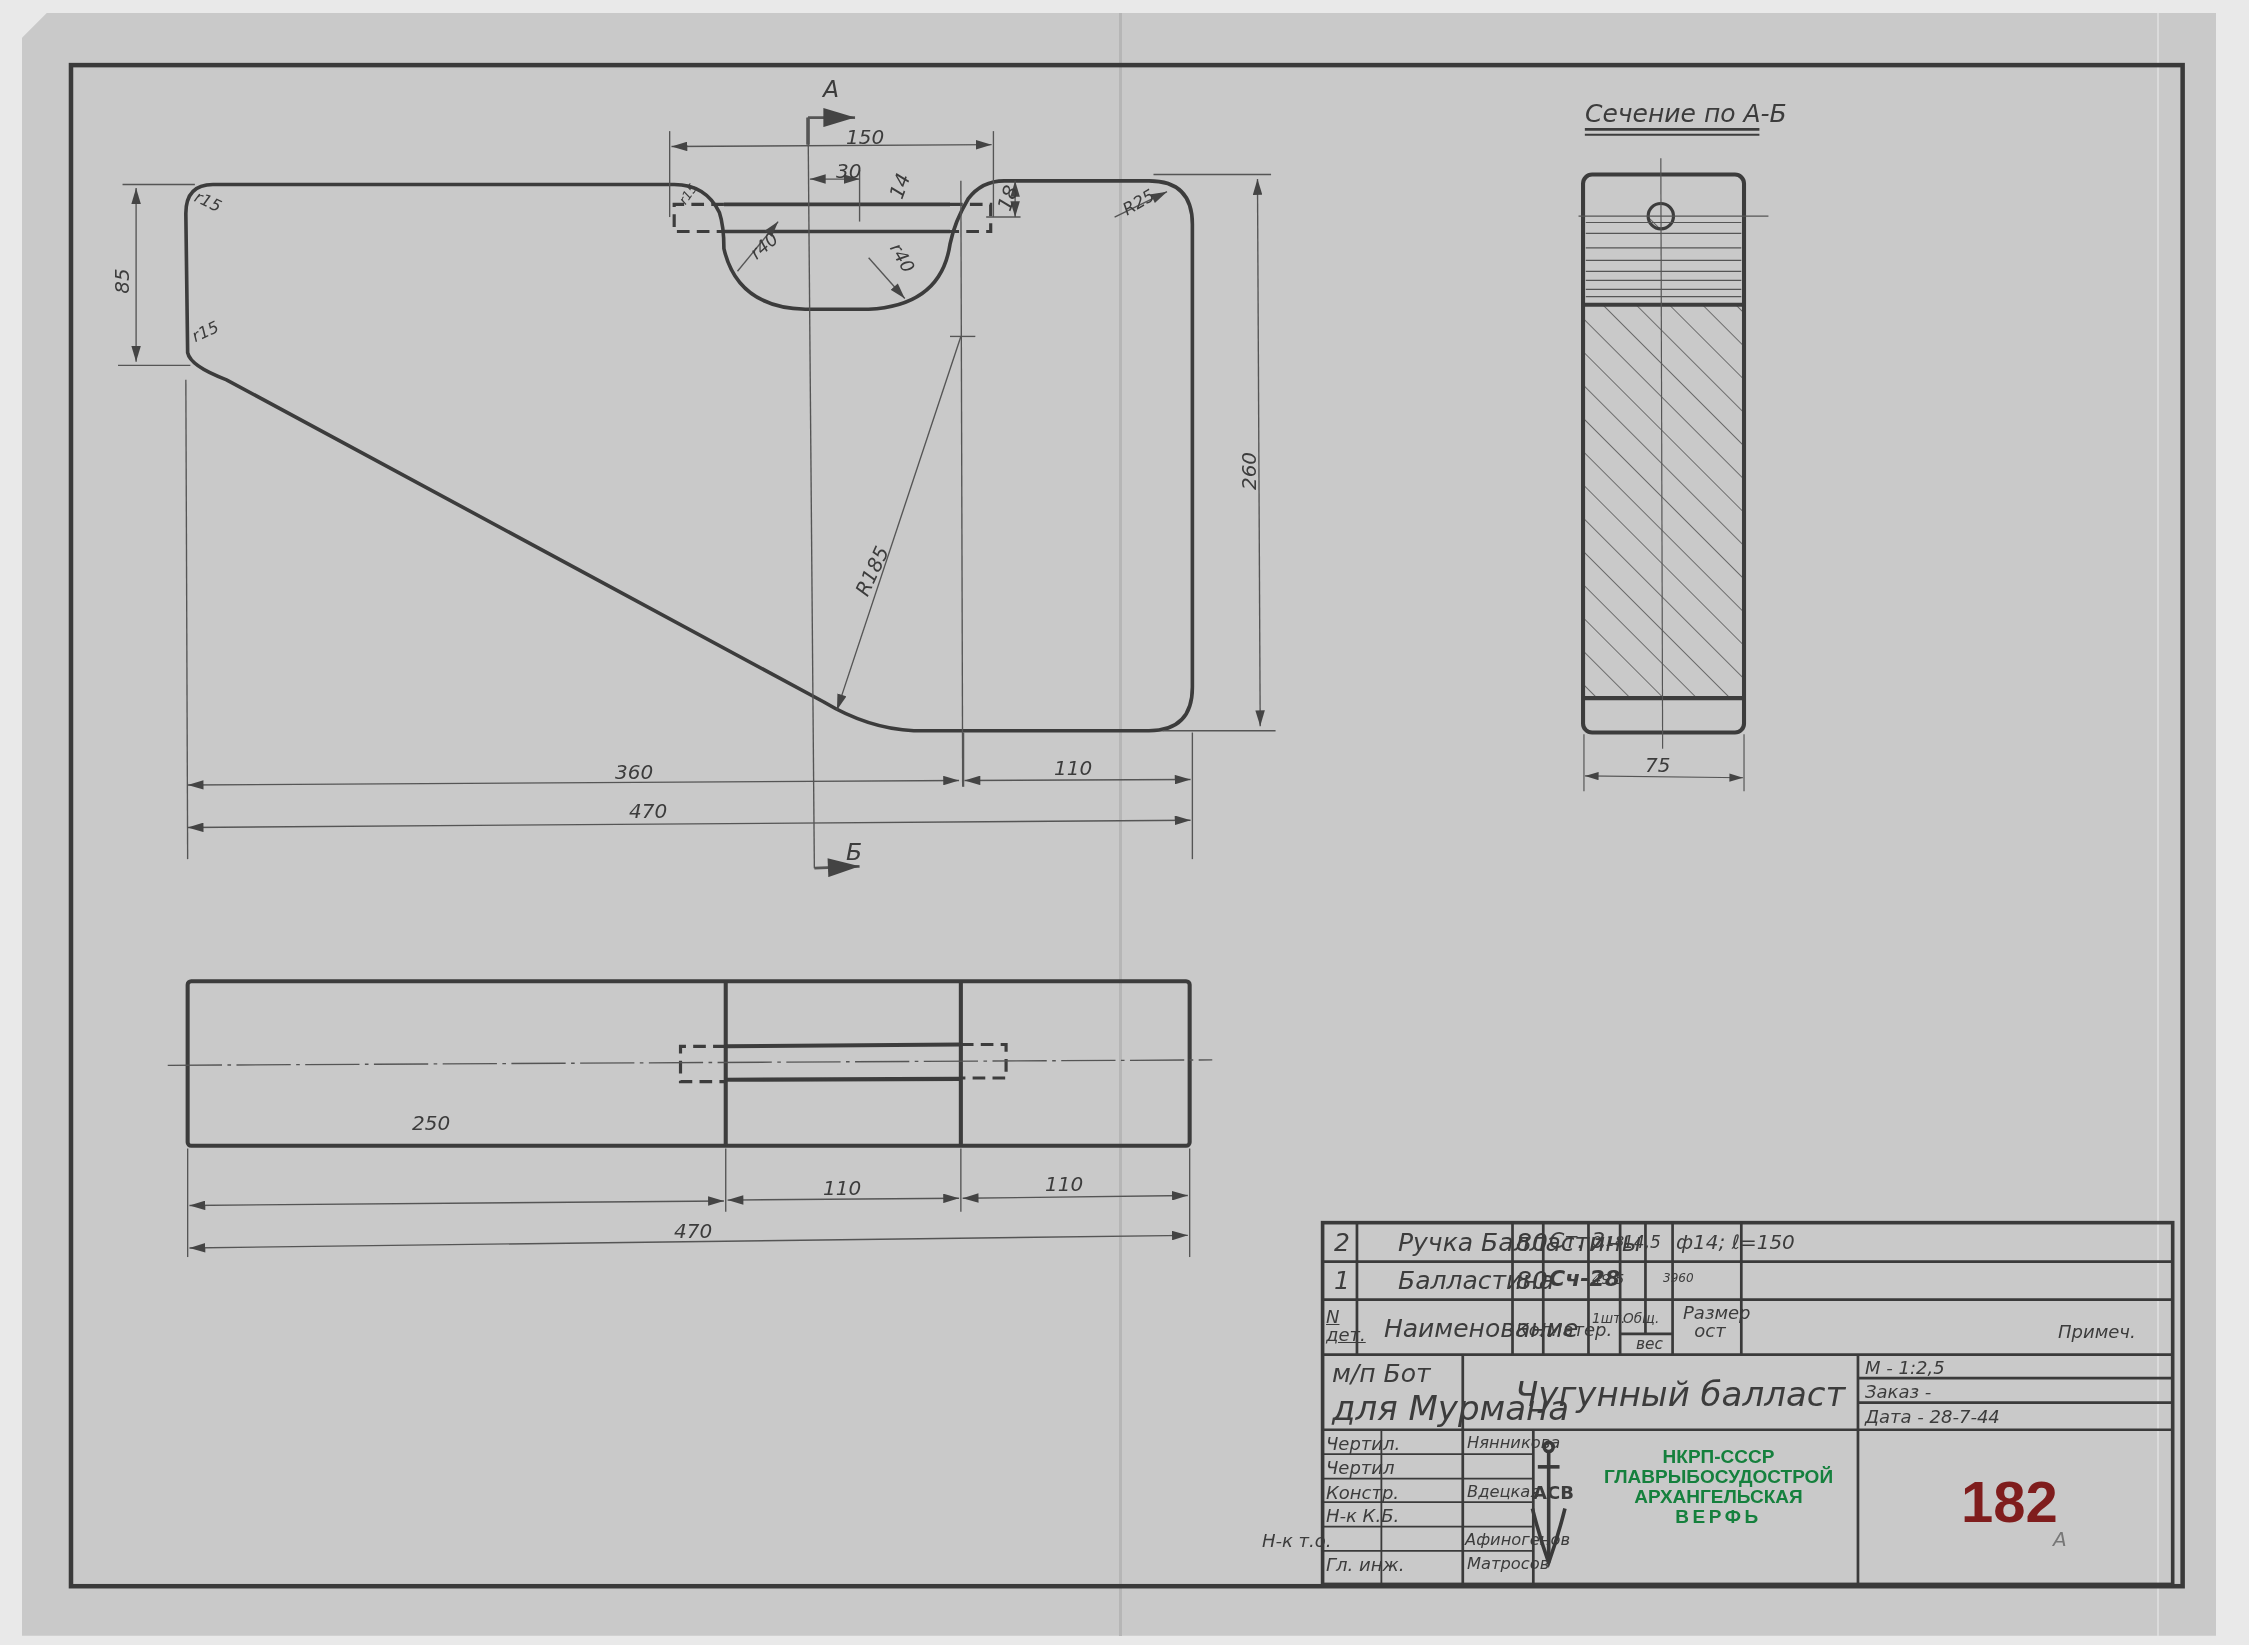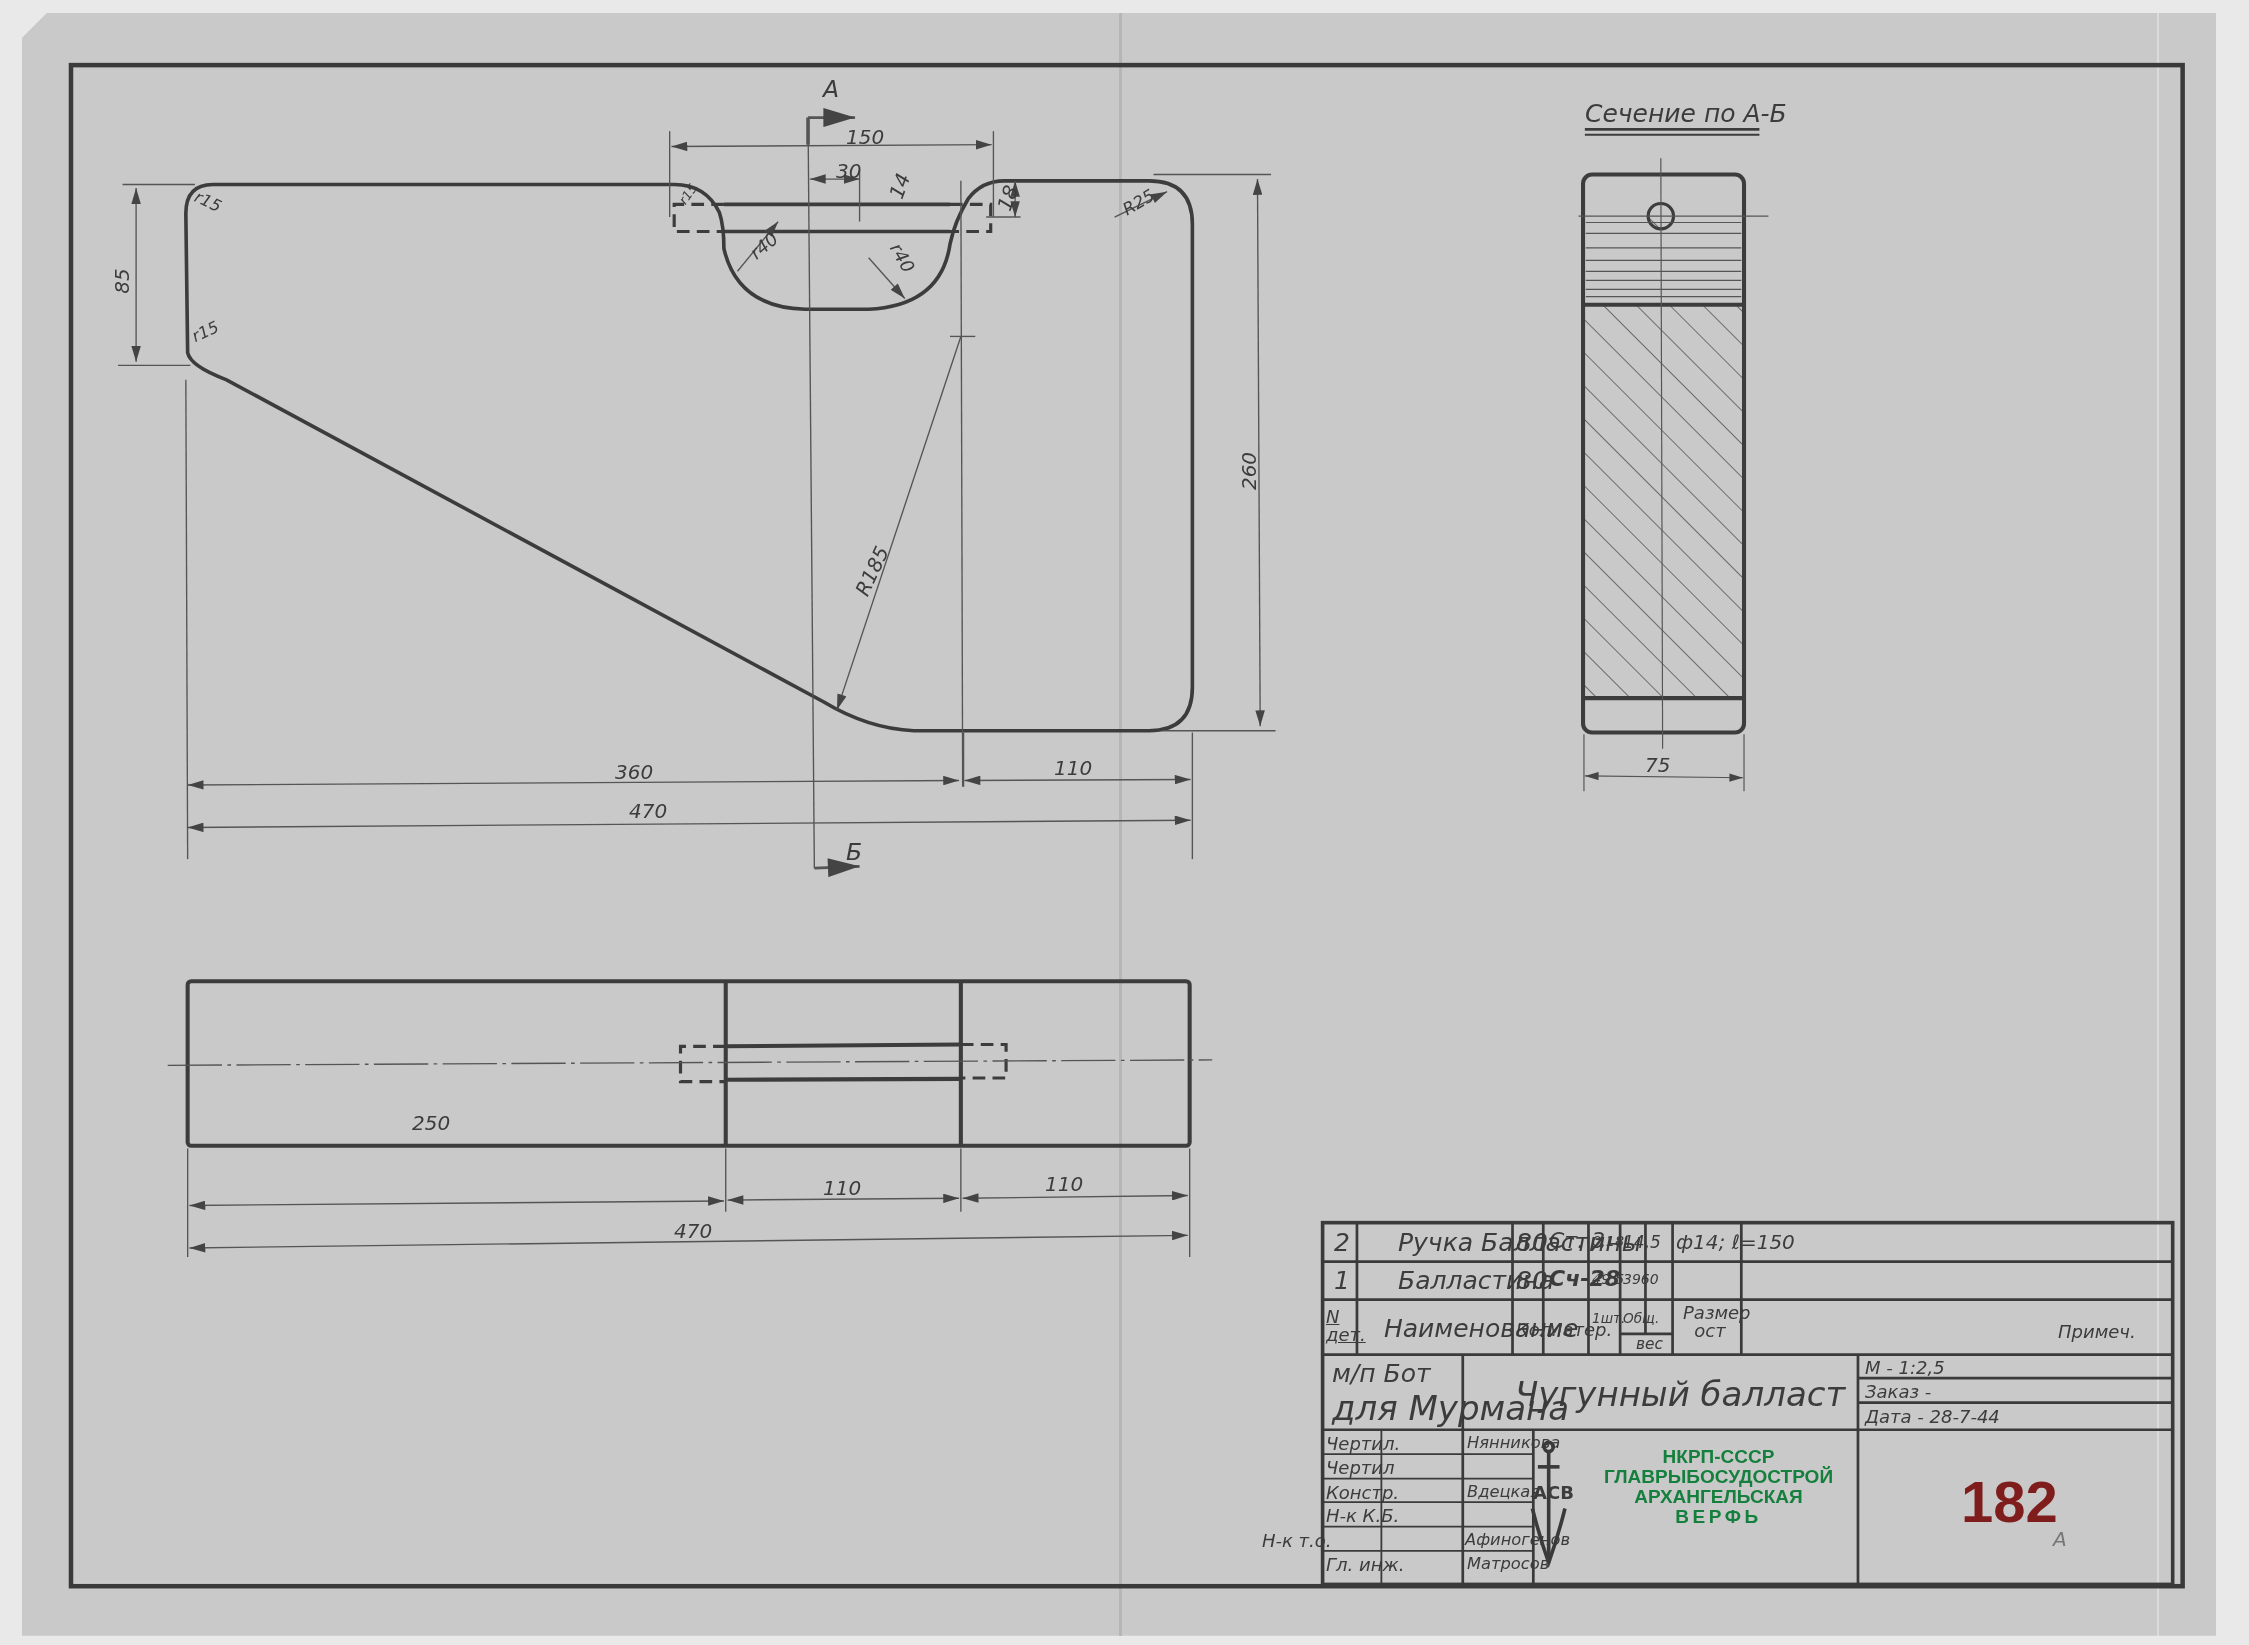--- a/index.html
+++ b/index.html
@@ -208,21 +208,21 @@
 <div class="txt tb" style="left:1549px;top:1230px;font-size:22px;">Ст. 3</div>
 <div class="txt tb-sm" style="left:1592px;top:1234px;font-size:14.5px;">0,18</div>
 <div class="txt tb-sm" style="left:1623px;top:1234px;font-size:17px;">14,5</div>
 <div class="txt tb-sm" style="left:1676px;top:1232px;font-size:20px;">ф14; ℓ=150</div>
 
 <div class="txt tb" style="left:1334px;top:1268px;">1</div>
 <div class="txt tb" style="left:1398px;top:1268px;">Балластина</div>
 <div class="txt tb" style="left:1516px;top:1268px;">80</div>
 <div class="txt tb" style="left:1549px;top:1268px;font-size:22px;font-weight:bold;">Сч-28</div>
 <div class="txt tb-sm" style="left:1592px;top:1272px;font-size:14.5px;">49,5</div>
-<div class="txt tb-sm" style="left:1623px;top:1272px;font-size:14px;">3960</div>
+<div class="txt tb-sm" style="left:1623px;top:1272px;font-size:12px;padding-left:40px;">3960</div>
 
 <div class="txt tb-sm" style="left:1326px;top:1308px;width:29px;white-space:normal;text-decoration:underline;">N дет.</div>
 <div class="txt tb" style="left:1384px;top:1316px;">Наименование</div>
 <div class="txt tb-sm" style="left:1516px;top:1321px;">Кол.</div>
 <div class="txt tb-sm" style="left:1547px;top:1321px;">Матер.</div>
 <div class="txt" style="left:1592px;top:1312px;font-size:13.6px;">1шт.</div>
 <div class="txt" style="left:1623px;top:1312px;font-size:13.6px;">Общ.</div>
 <div class="txt" style="left:1636px;top:1337px;font-size:15.4px;">вес</div>
 <div class="txt tb-sm" style="left:1683px;top:1304px;width:54px;white-space:normal;text-align:center;">Размер ост</div>
 <div class="txt tb-sm" style="left:2058px;top:1323px;">Примеч.</div>

